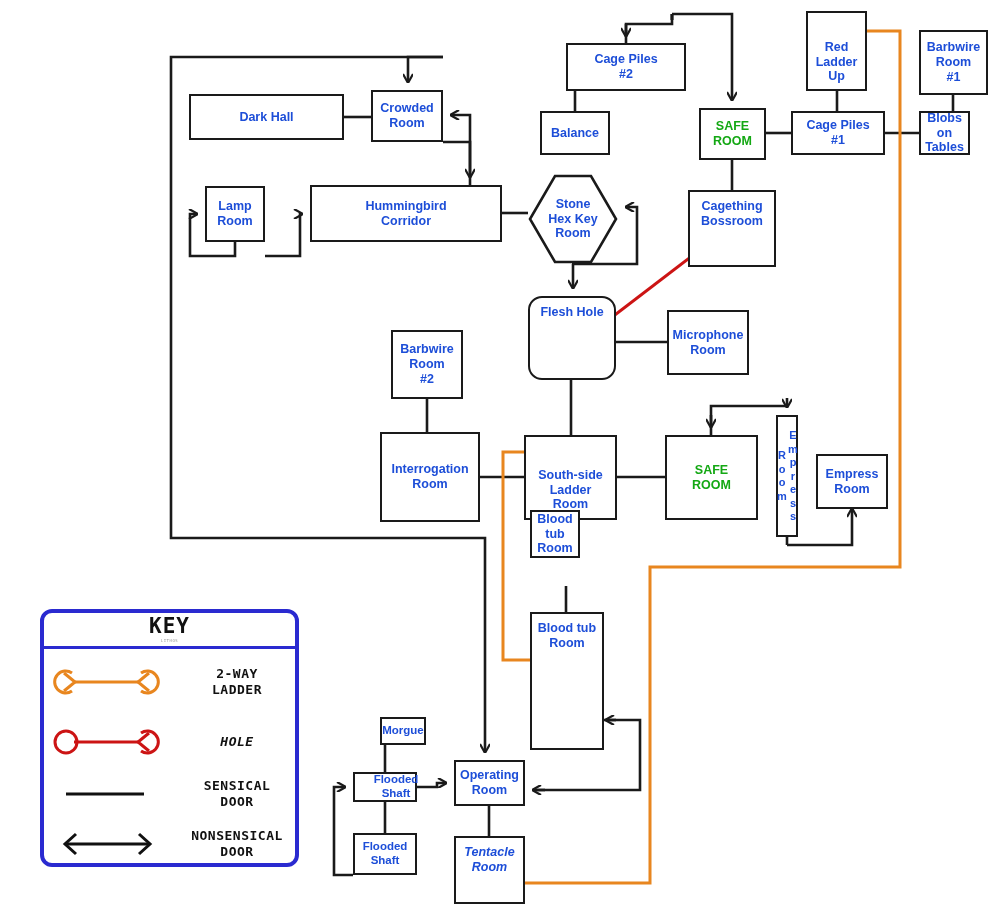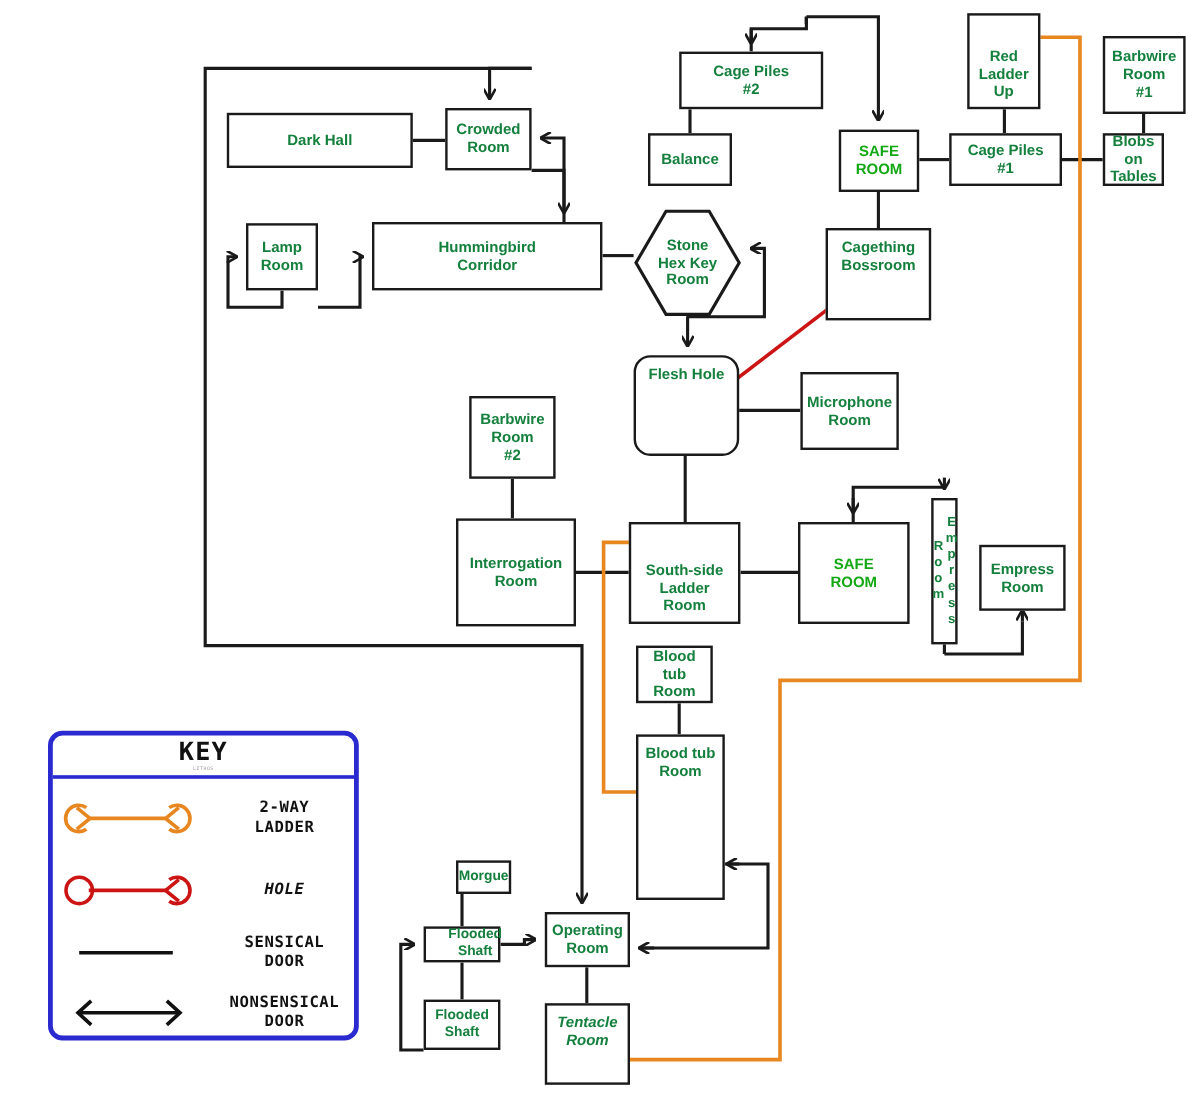--- a/index.html
+++ b/index.html
@@ -24,21 +24,21 @@
   .node {
     position: absolute;
     background: #ffffff;
     border: 2.5px solid #1a1a1a;
     display: flex;
     align-items: center;
     justify-content: center;
     text-align: center;
     font-size: 12.5px;
     font-weight: bold;
-    color: #15803d;
+    color: #1d4ed8;
     line-height: 1.18;
     padding: 2px;
     z-index: 5;
   }
   .node.small { font-size: 11.5px; }
   .node.safe { color: #14a814; }
   .node.top-label { align-items: flex-start; padding-top: 7px; }
   .node.rounded { border-radius: 14px; }
   .node.hex {
     border: none;
@@ -319,21 +319,21 @@
 
   <div class="node" style="left:776px;top:415px;width:22px;height:122px;">
     <span class="vertical-text">Empress
 Room</span>
   </div>
 
   <div class="node" style="left:816px;top:454px;width:72px;height:55px;">
     <span>Empress<br>Room</span>
   </div>
 
-  <div class="node" style="left:530px;top:538px;width:64px;height:48px;">
+  <div class="node" style="left:530px;top:510px;width:50px;height:48px;">
     <span>Blood tub
 Room</span>
   </div>
 
   <div class="node top-label" style="left:530px;top:612px;width:74px;height:138px;">
     <span>Blood tub<br>Room</span>
   </div>
 
   <div class="node small" style="left:380px;top:717px;width:46px;height:28px;">
     <span>Morgue</span>

